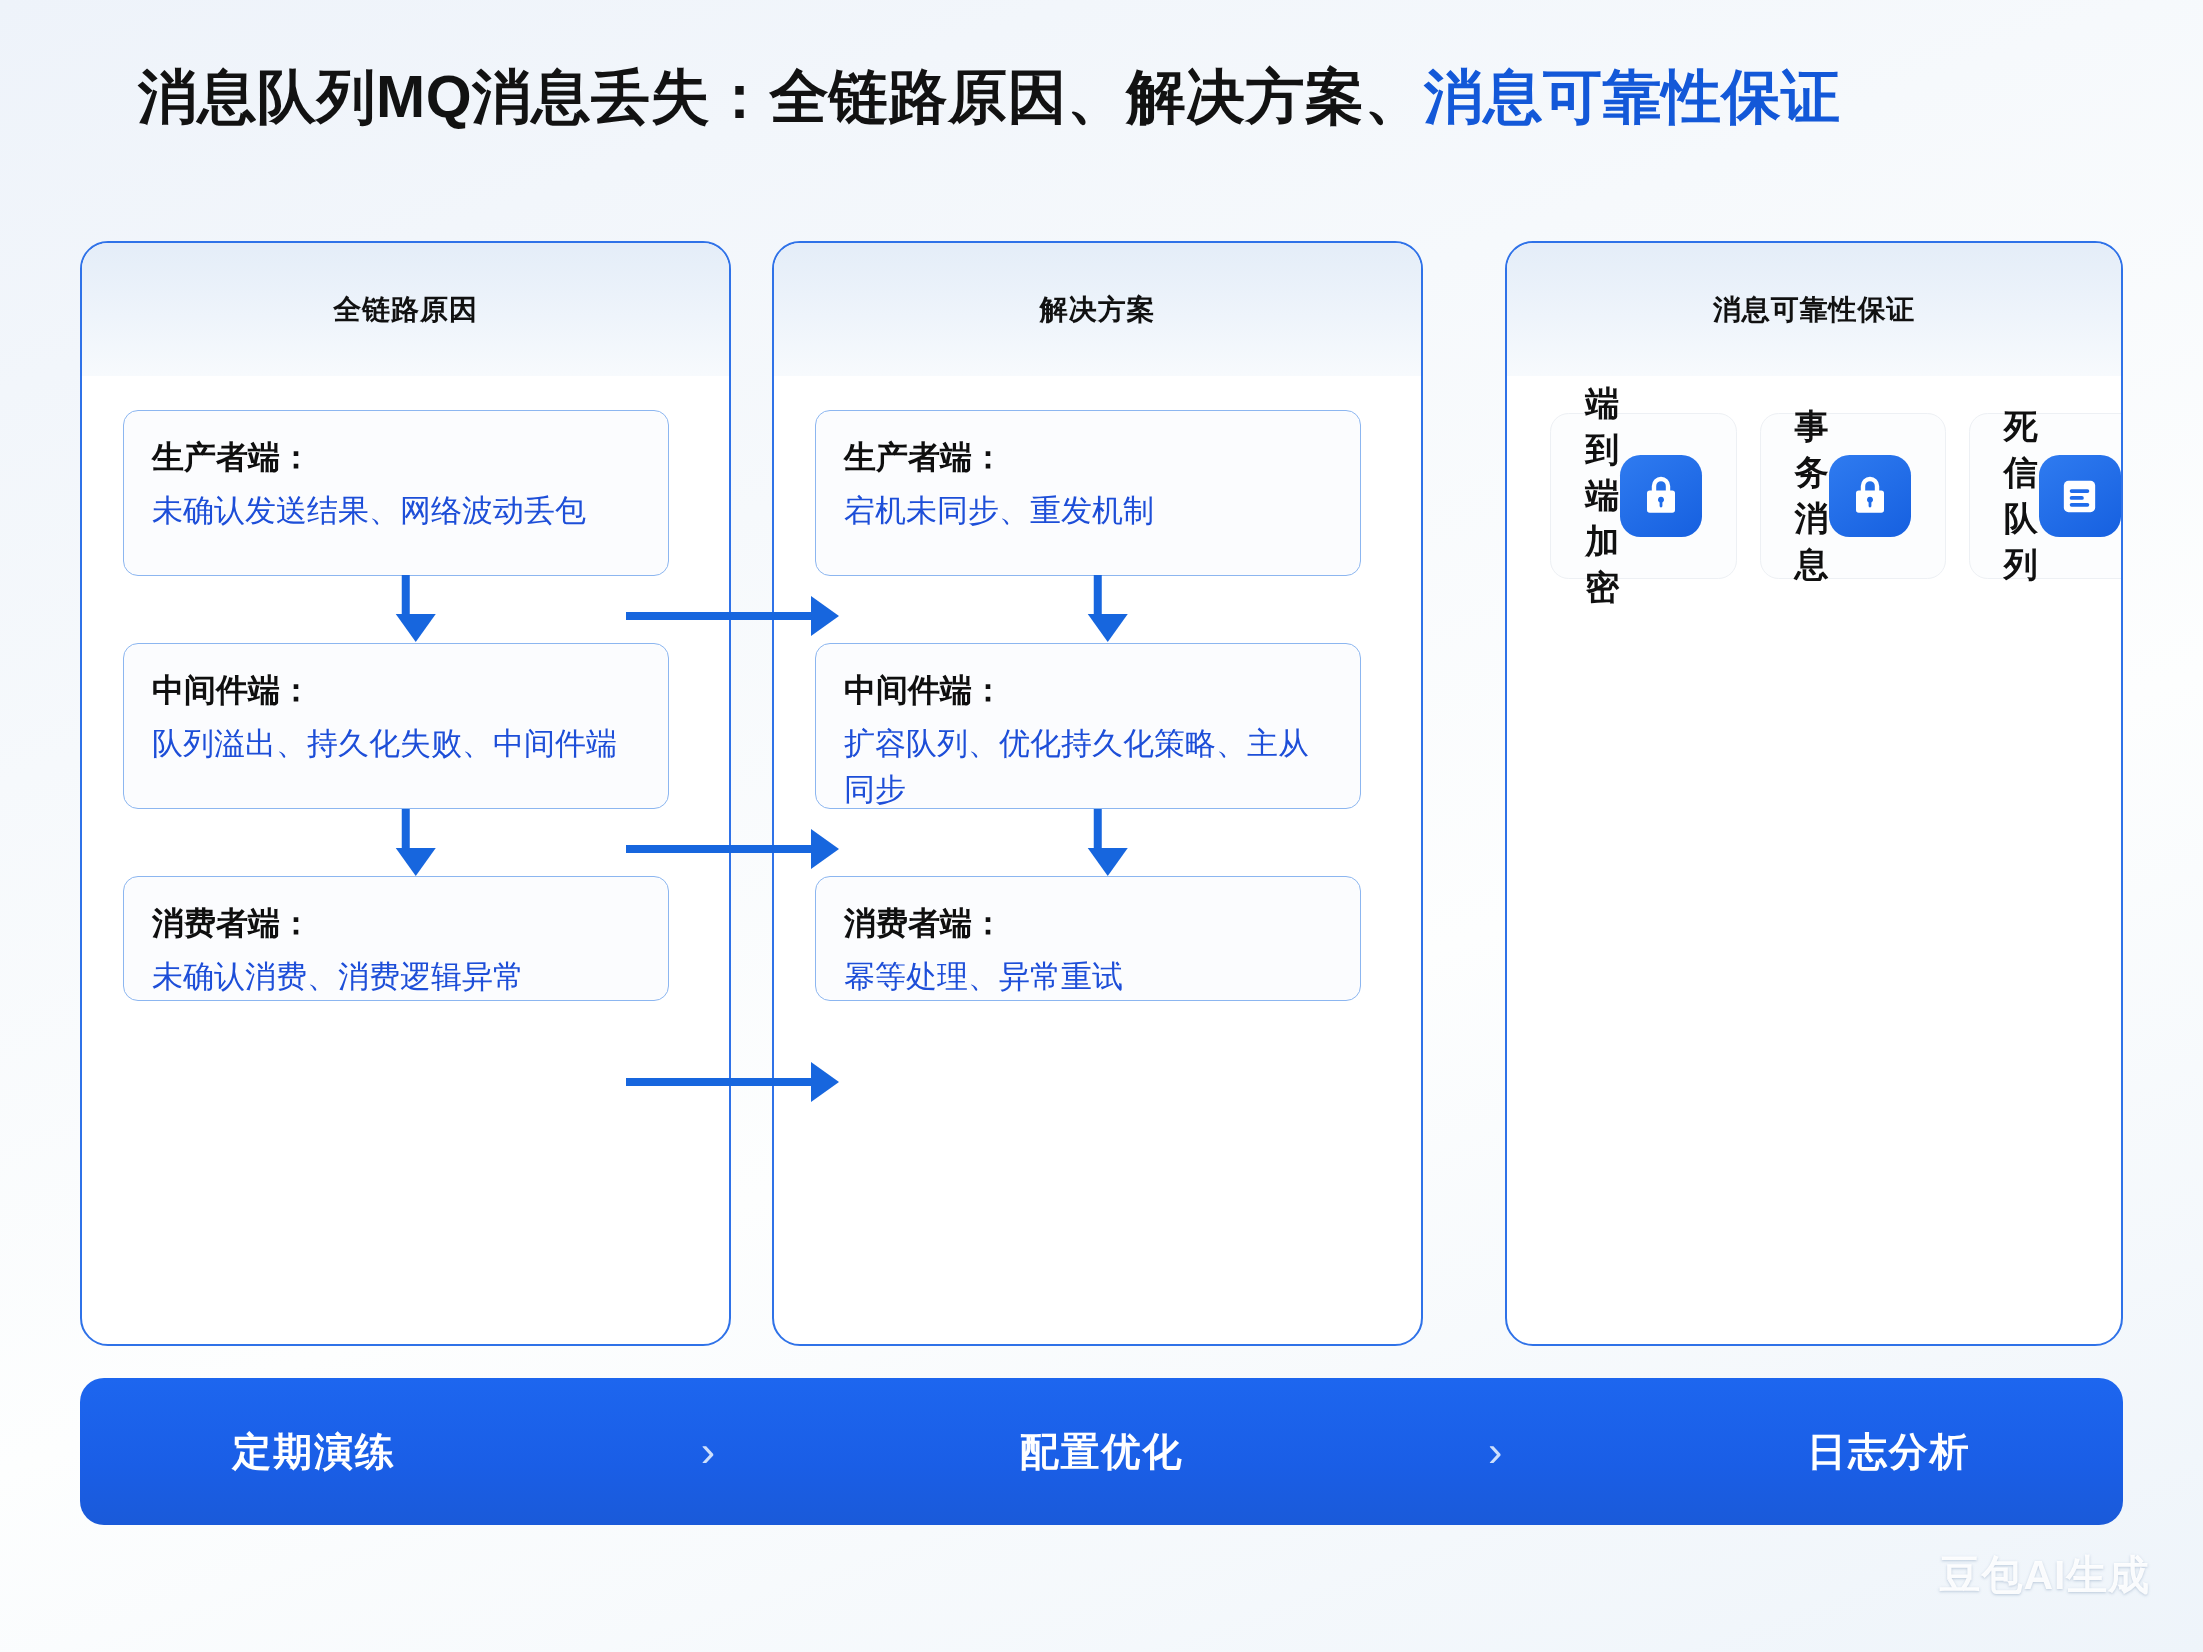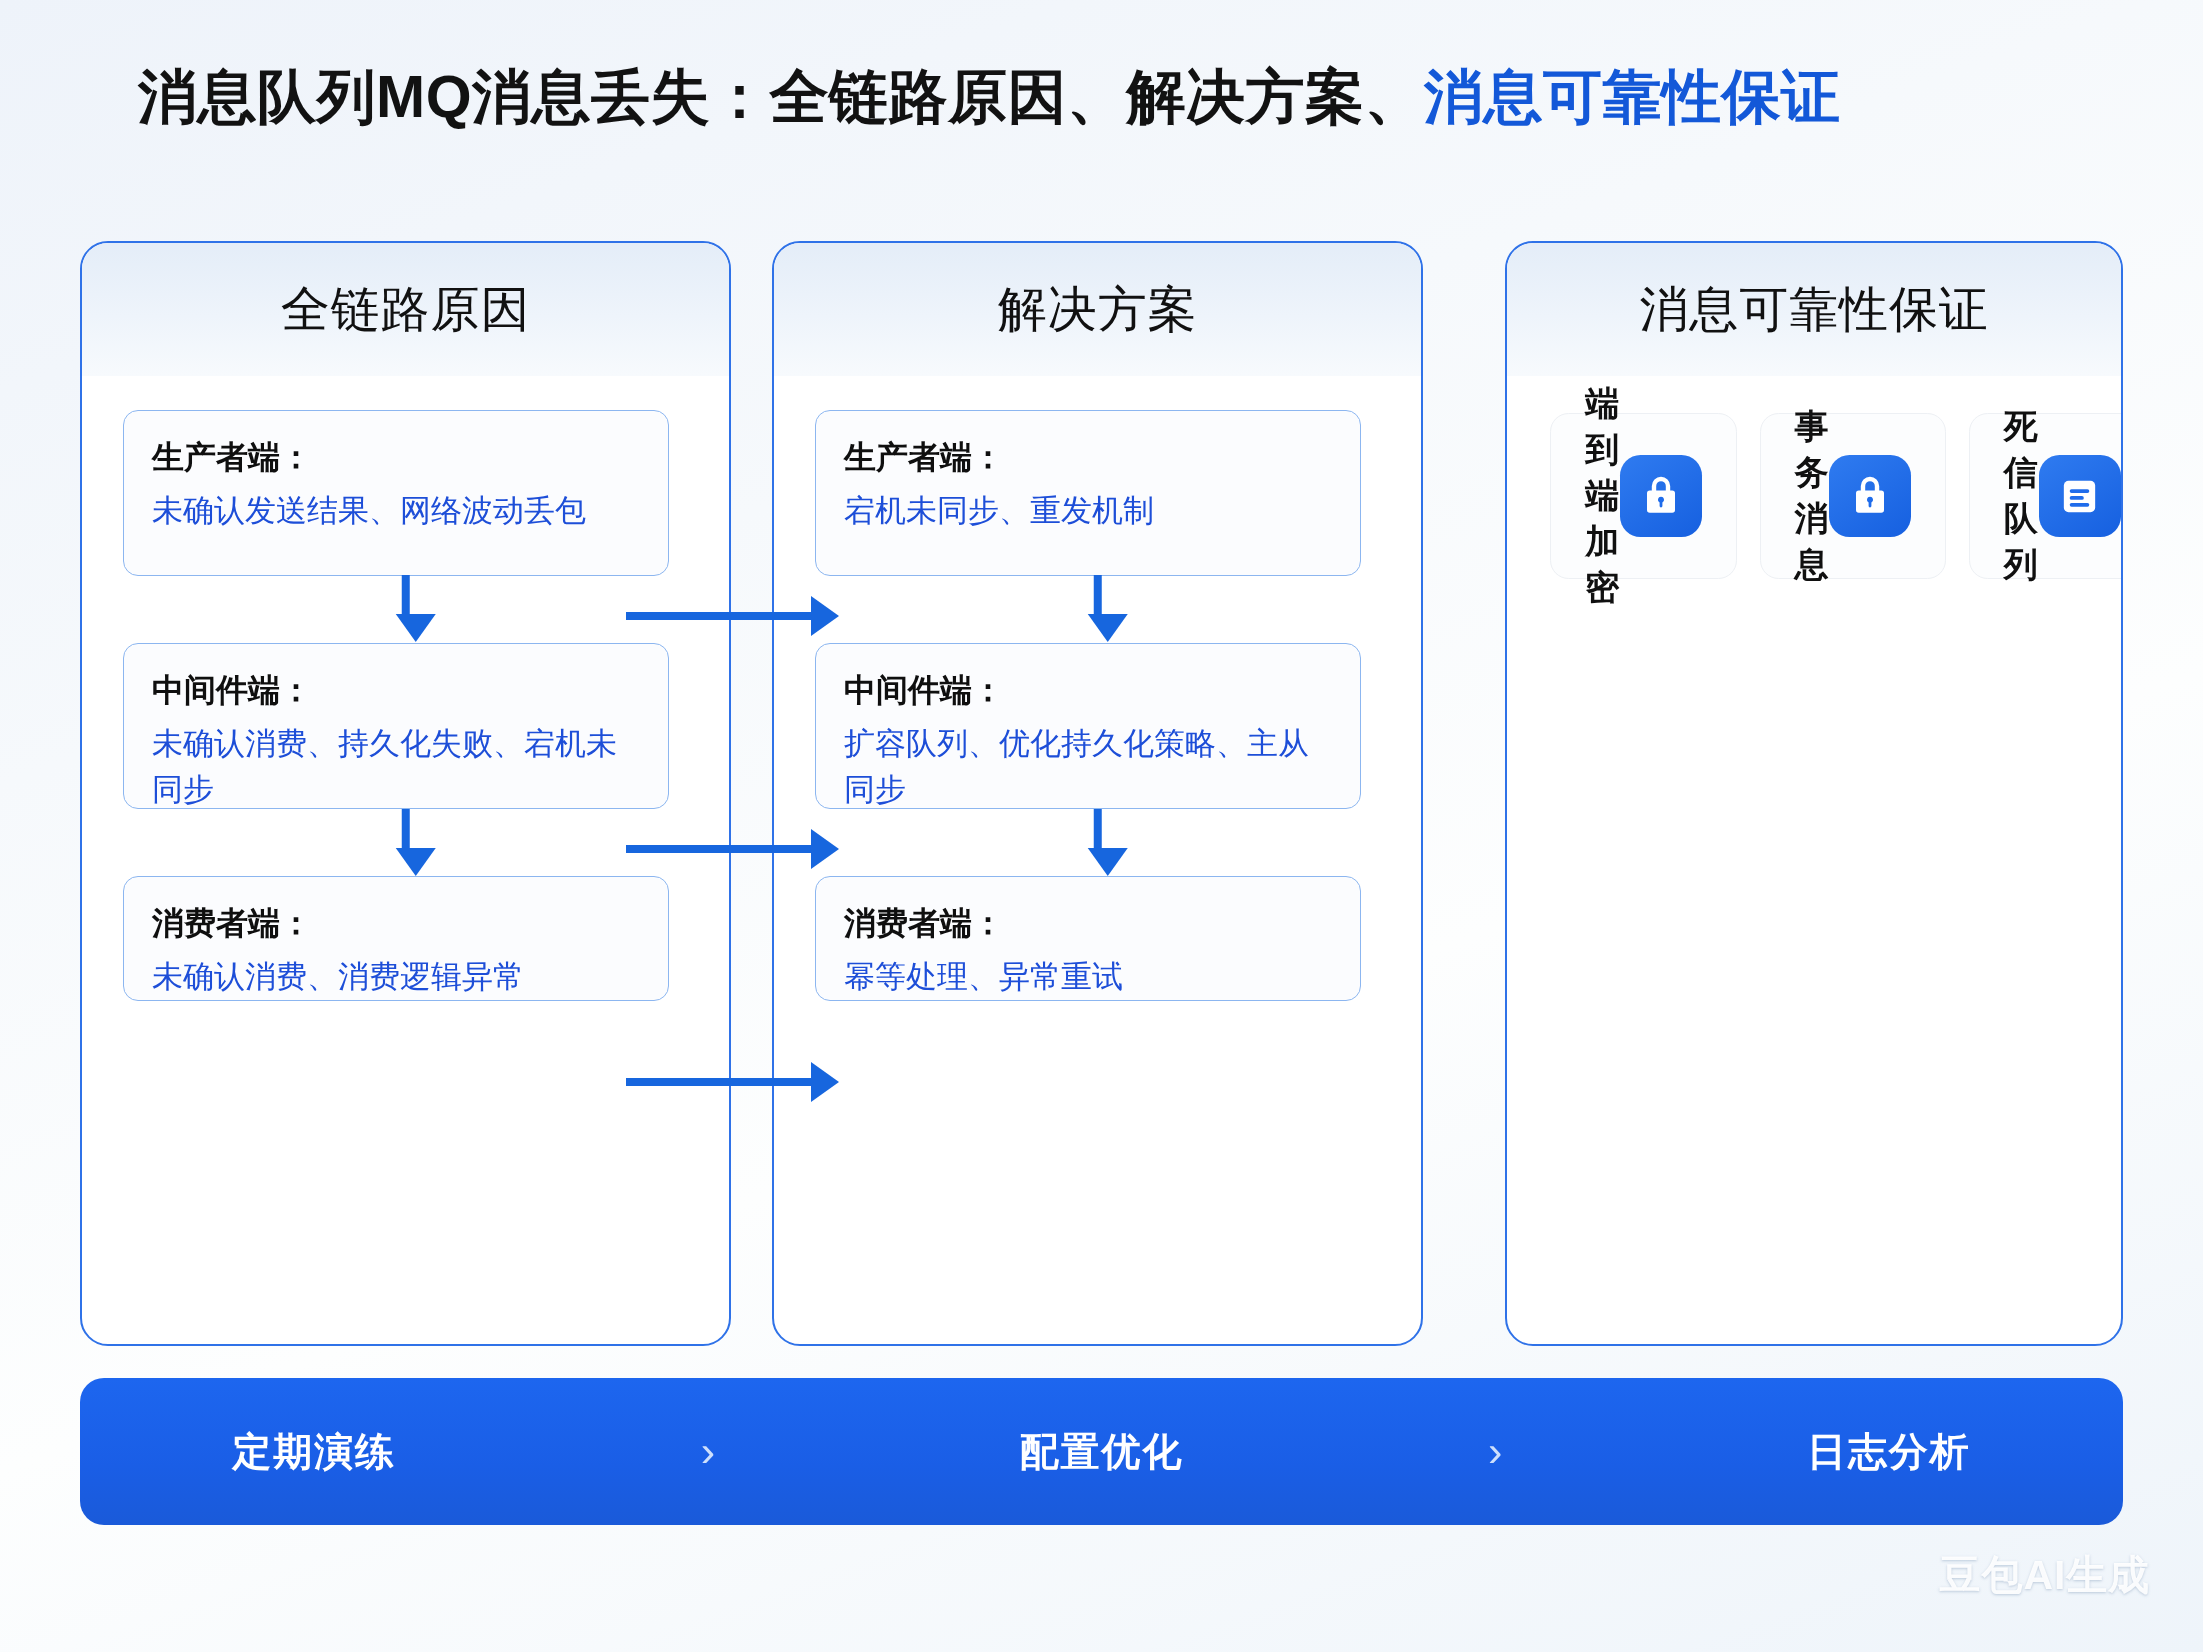--- a/index.html
+++ b/index.html
@@ -51,22 +51,22 @@
   .panel.assure { width: 630px; margin-left: 41px; }
 
   .panel-header {
     height: 133px;
     background: linear-gradient(180deg, #e4edf8 0%, #eef4fb 55%, #f7fafd 100%);
     display: flex;
     align-items: center;
     justify-content: center;
   }
   .panel-header-text {
-    font-size: 49px;
-    font-weight: normal;
+    font-size: 28px;
+    font-weight: bold;
     color: #111111;
     letter-spacing: 0.9px;
   }
 
   .panel-body {
     position: relative;
     padding: 30px 41px 0 41px;
     box-sizing: border-box;
     height: calc(100% - 133px);
   }
@@ -238,21 +238,21 @@
         <div class="fb-desc">未确认发送结果、网络波动丢包</div>
       </div>
 
       <div class="v-arrow va-1">
         <div class="shaft"></div>
         <div class="head"></div>
       </div>
 
       <div class="flow-box fb-pos-1">
         <div class="fb-title">中间件端：</div>
-        <div class="fb-desc">未确认消费、持久化失败、宕机未同步</div>
+        <div class="fb-desc">队列溢出、持久化失败、中间件端</div>
       </div>
 
       <div class="v-arrow va-2">
         <div class="shaft"></div>
         <div class="head"></div>
       </div>
 
       <div class="flow-box fb-pos-2">
         <div class="fb-title">消费者端：</div>
         <div class="fb-desc">未确认消费、消费逻辑异常</div>

